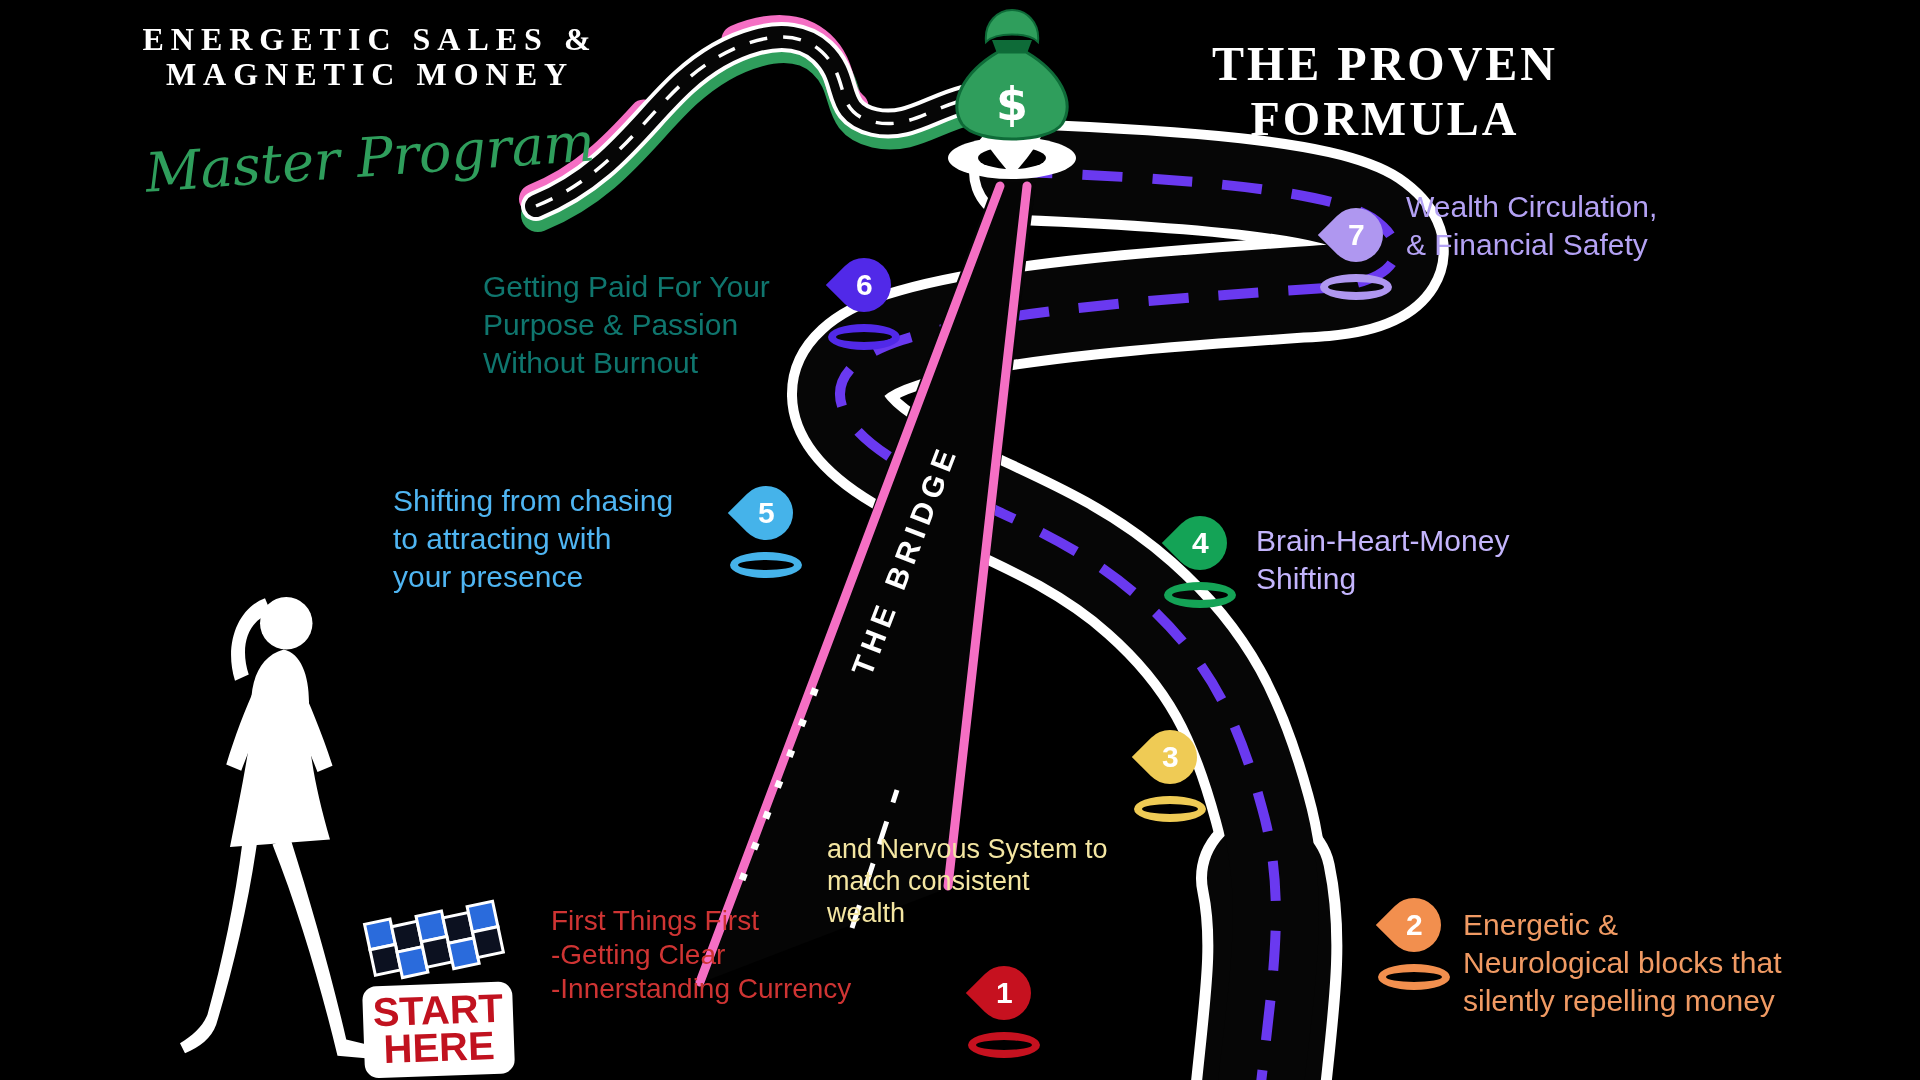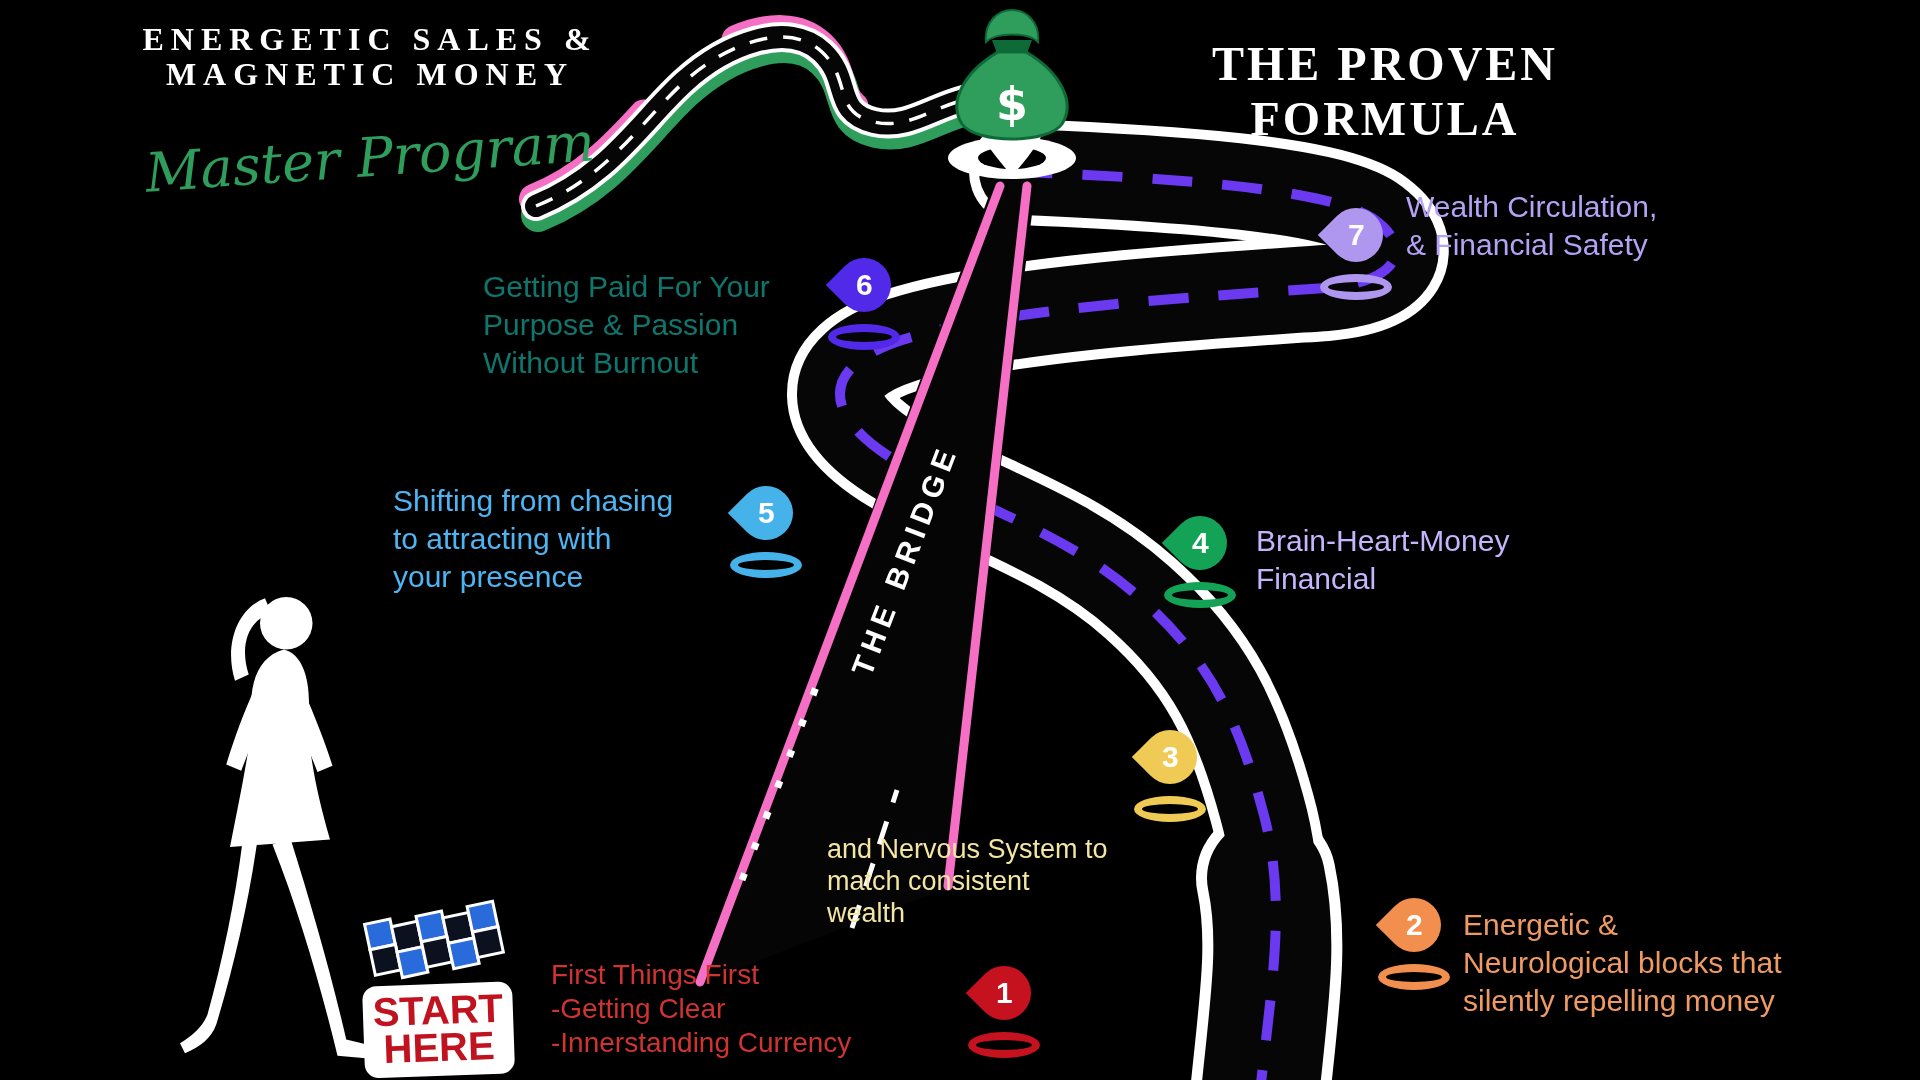--- a/index.html
+++ b/index.html
@@ -34,21 +34,21 @@
     transform:rotate(45deg);display:flex;align-items:center;justify-content:center;
   }
   .pin-num{transform:rotate(-45deg);color:#fff;font-weight:bold;font-size:30px;}
   .pin-ring{
     position:absolute;left:4px;bottom:0;width:72px;height:26px;box-sizing:border-box;
     border:8px solid var(--c,#888);border-radius:50%;background:transparent;
   }
 
   
   .mtext{position:absolute;z-index:6;font-size:30px;line-height:1.27;white-space:nowrap;}
-  #mtext-1{left:551px;top:958px;font-size:28px;line-height:1.22;}
+  #mtext-1{left:551px;top:904px;font-size:28px;line-height:1.22;}
   #mtext-2{left:1463px;top:906px;}
   #mtext-3{left:827px;top:834px;font-size:27px;line-height:1.18;}
   #mtext-4{left:1256px;top:522px;}
   #mtext-5{left:386px;top:482px;margin-left:7px;}
   #mtext-6{left:483px;top:268px;}
   #mtext-7{left:1406px;top:188px;}
 
   
   .bridge-label{
     position:absolute;left:905px;top:560px;z-index:4;color:#fff;
@@ -195,21 +195,21 @@
     <div>Neurological blocks that</div>
     <div>silently repelling money</div>
   </div>
   <div class="mtext" id="mtext-3" style="color: rgb(244, 230, 162);">
     <div>and Nervous System to</div>
     <div>match consistent</div>
     <div>wealth</div>
   </div>
   <div class="mtext" id="mtext-4" style="color: #c4b5fd;">
     <div>Brain-Heart-Money</div>
-    <div>Financial</div>
+    <div>Shifting</div>
   </div>
   <div class="mtext" id="mtext-5" style="color: rgb(79, 181, 242);">
     <div>Shifting from chasing</div>
     <div>to attracting with</div>
     <div>your presence</div>
   </div>
   <div class="mtext" id="mtext-6" style="color: #0f766e;">
     <div>Getting Paid For Your</div>
     <div>Purpose &amp; Passion</div>
     <div>Without Burnout</div>

